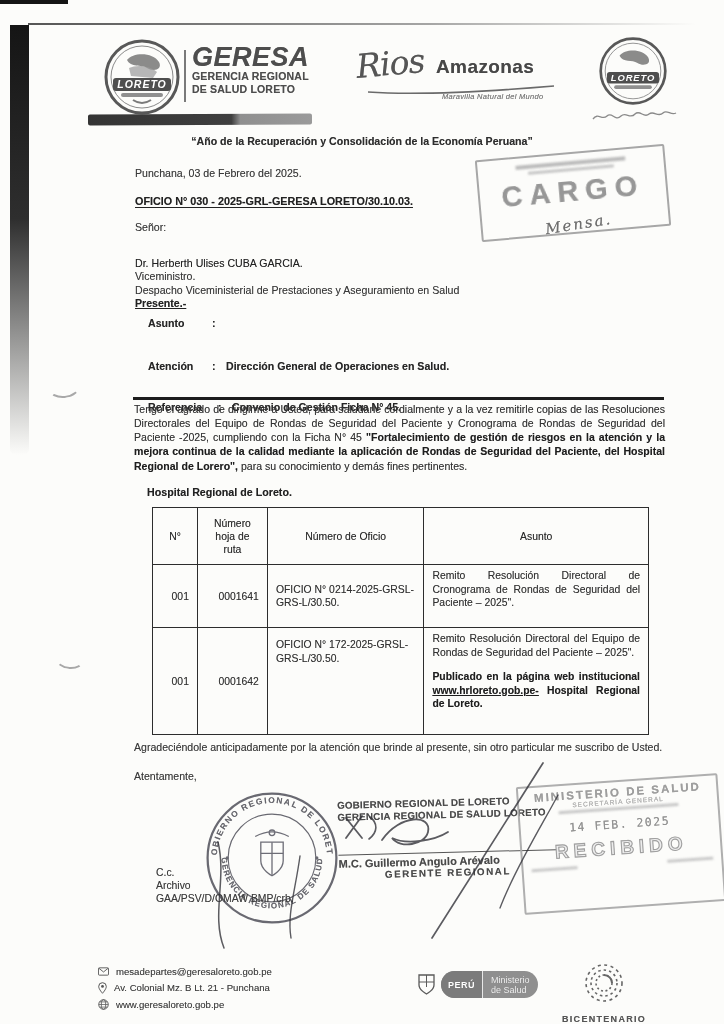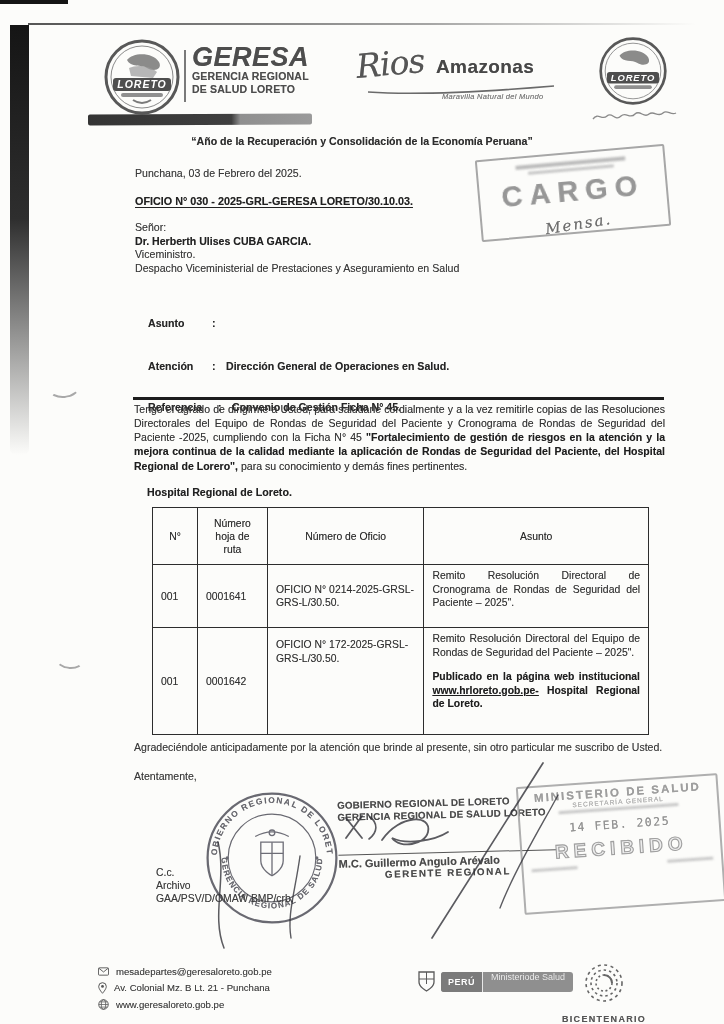--- a/index.html
+++ b/index.html
@@ -27,36 +27,36 @@
   .amaz-tag{font-size:7.5px;font-style:italic;color:#7a7a7a;letter-spacing:.3px;}
   .dark-bar{left:88px;top:114px;width:224px;height:11px;border-radius:2px;transform:rotate(-.3deg);
     background:linear-gradient(90deg,#343434 0%,#3f3f3f 64%,#8f8f8f 68%,#9a9a9a 100%);}
 
   
   .quote{left:0;right:0;top:135px;text-align:center;font-size:10.6px;font-weight:600;color:#2d2d2d;}
   .date{left:135px;top:167px;font-size:10.6px;}
   .oficio-no{left:135px;top:195px;font-size:10.8px;font-weight:700;color:#222;
     text-decoration:underline;text-underline-offset:2px;}
   .addr{left:135px;top:221px;font-size:10.6px;line-height:13.6px;}
-  .addr .bold{font-weight:700;color:#222;}
+  .addr .bold{font-weight:400;color:#222;margin-top:22px;}
   .addr .present{font-weight:700;color:#222;text-decoration:underline;}
   .meta-row{left:148px;width:514px;display:flex;font-size:10.6px;font-weight:700;color:#262626;line-height:14px;}
   .meta-label{width:64px;flex:none;}
   .meta-colon{width:14px;flex:none;}
   .meta-val{flex:1;}
   .rule{left:133px;top:397px;width:531px;height:3px;background:#1d1d1d;}
   .body-par{left:134px;top:402px;width:531px;font-size:10.55px;line-height:14.15px;text-align:justify;color:#333;}
   .body-par b{color:#1e1e1e;}
   .hosp{left:147px;top:486px;font-size:10.7px;font-weight:700;color:#222;}
 
   
   table.doc{left:152px;top:507px;width:497px;border-collapse:collapse;font-size:10.4px;color:#333;position:absolute;}
   table.doc th,table.doc td{border:1.5px solid #2d2d2d;padding:4px 8px;}
   table.doc th{font-weight:400;text-align:center;vertical-align:middle;line-height:13px;color:#2a2a2a;}
-  td.cnum{text-align:left;vertical-align:middle;}
+  td.cnum{text-align:right;vertical-align:middle;}
   td.cofi{text-align:left;vertical-align:middle;line-height:13.5px;}
   td.casu{text-align:justify;vertical-align:top;line-height:13.5px;}
   .pub{margin-top:11px;font-weight:700;color:#1e1e1e;}
   .pub .url{text-decoration:underline;}
 
   .closing{left:134px;top:741px;width:531px;font-size:10.55px;}
   .atent{left:134px;top:770px;font-size:10.55px;}
   .ccblk{left:134px;top:866px;font-size:10.4px;line-height:13.2px;color:#3d3d3d;margin-left:22px;}
 
   
@@ -85,24 +85,24 @@
     font-size:11.5px;letter-spacing:1.5px;color:#8d8d8d;}
   .recib-word{margin-top:6px;text-align:center;font-size:19px;font-weight:800;letter-spacing:5px;
     color:#ededed;-webkit-text-stroke:1.1px #9c9c9c;}
   .recib-foot{display:flex;justify-content:space-between;padding:4px 8px 0 8px;}
   .recib-foot div{width:46px;height:3px;background:#c6c6c6;filter:blur(.8px);}
 
   
   .f-left{left:98px;top:963px;font-size:9.6px;color:#3f3f3f;}
   .f-line{display:flex;align-items:center;gap:7px;height:16.5px;}
   .ministry{left:418px;top:971px;display:flex;align-items:center;gap:6px;}
-  .mbox{display:flex;align-items:stretch;background:#8f8f8f;border-radius:3px;overflow:hidden;height:20px;}
+  .mbox{display:flex;align-items:stretch;background:#8f8f8f;border-radius:14px;overflow:hidden;height:27px;}
   .mperu{display:flex;align-items:center;padding:0 7px;background:#7b7b7b;color:#fff;
     font-weight:700;font-size:9px;letter-spacing:.5px;border-right:1.5px solid #e8e8e8;}
-  .mname{display:flex;flex-direction:row;justify-content:center;padding:0 8px;color:#f4f4f4;
+  .mname{display:flex;flex-direction:column;justify-content:center;padding:0 8px;color:#f4f4f4;
     font-size:9px;line-height:10px;}
   .bicent{left:562px;top:962px;display:flex;align-items:center;gap:10px;flex-direction:column;}
   .bicent-text{font-size:9px;font-weight:700;letter-spacing:1.3px;color:#555;line-height:11px;}
   svg text{font-family:"Liberation Sans",sans-serif;}
 </style>
 </head>
 <body>
 
 <div class="page">
 
@@ -166,20 +166,21 @@
     <div class="cargo-small2"></div>
     <div class="cargo-word">CARGO</div>
   </div>
   <div class="abs cargo-hand">Mensa.</div>
 
   <div class="abs addr">
     <div>Señor:</div>
     <div class="bold">Dr. Herberth Ulises CUBA GARCIA.</div>
     <div>Viceministro.</div>
     <div>Despacho Viceministerial de Prestaciones y Aseguramiento en Salud</div>
+    <div class="present">Presente.-</div>
   </div>
 
   <div class="abs meta-row" style="top:316px;">
     <span class="meta-label">Asunto</span>
     <span class="meta-colon">:</span>
   </div>
   <div class="abs meta-row" style="top:359px;">
     <span class="meta-label">Atención</span>
     <span class="meta-colon">:</span>
     <span class="meta-val">Dirección General de Operaciones en Salud.</span>

